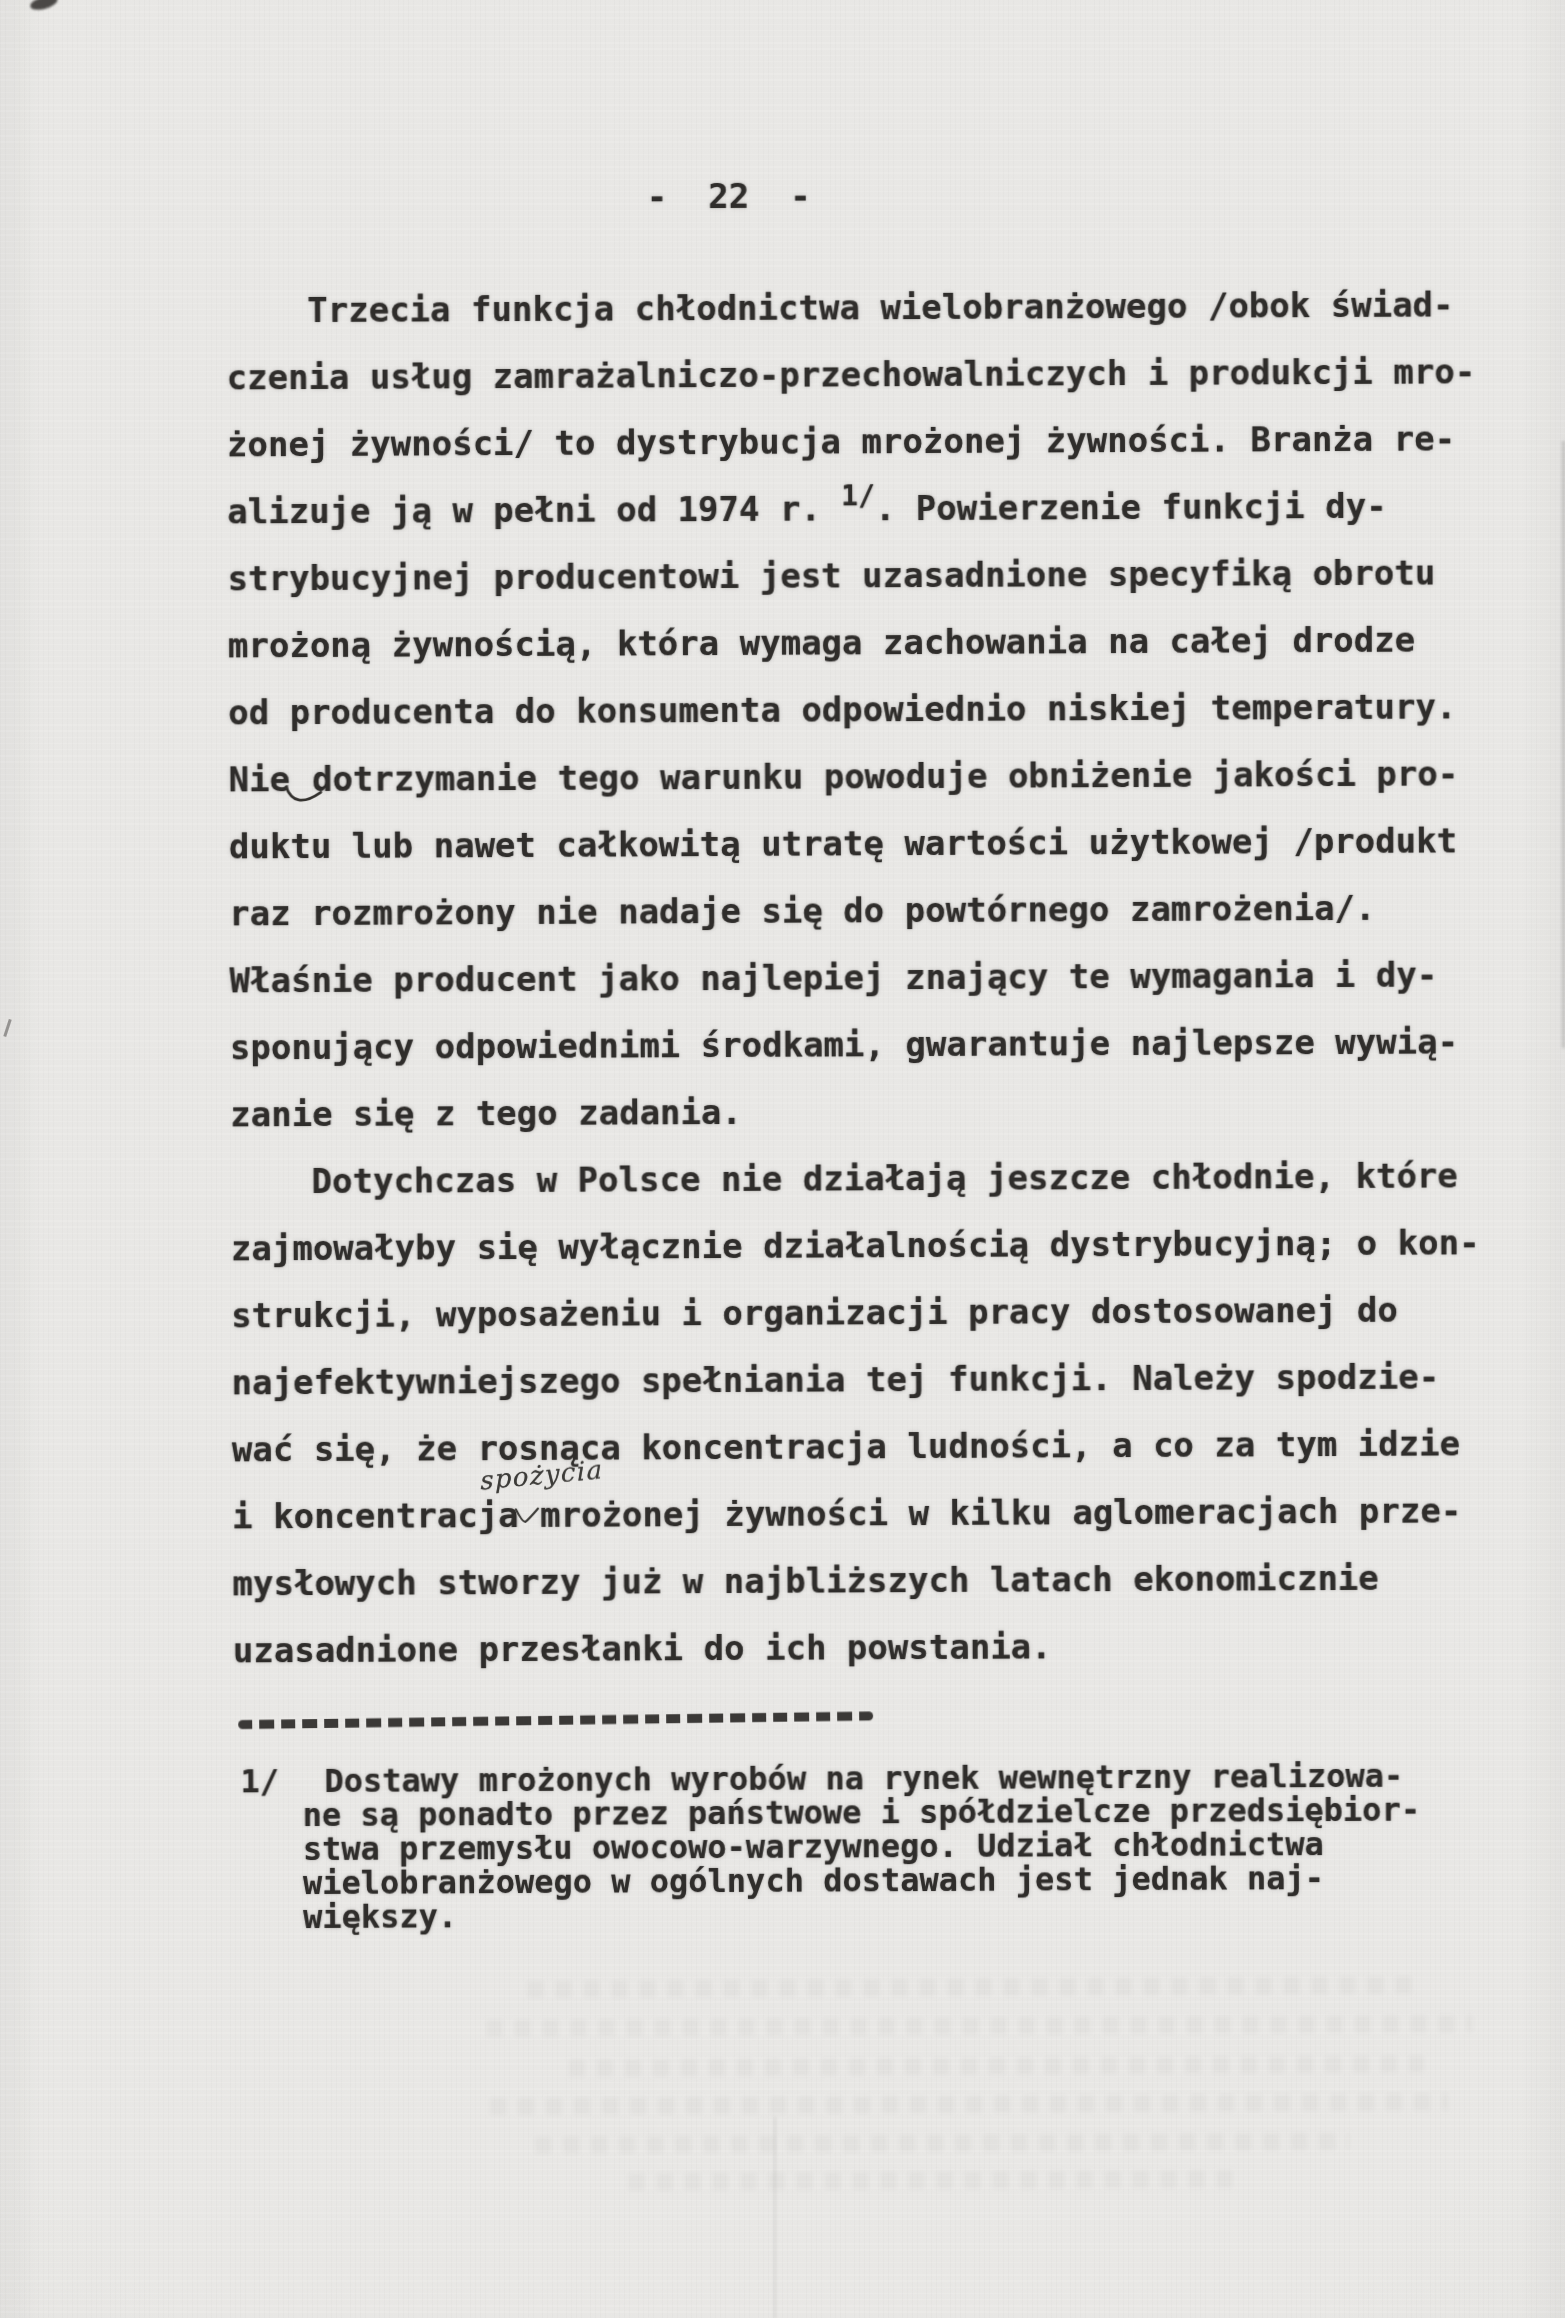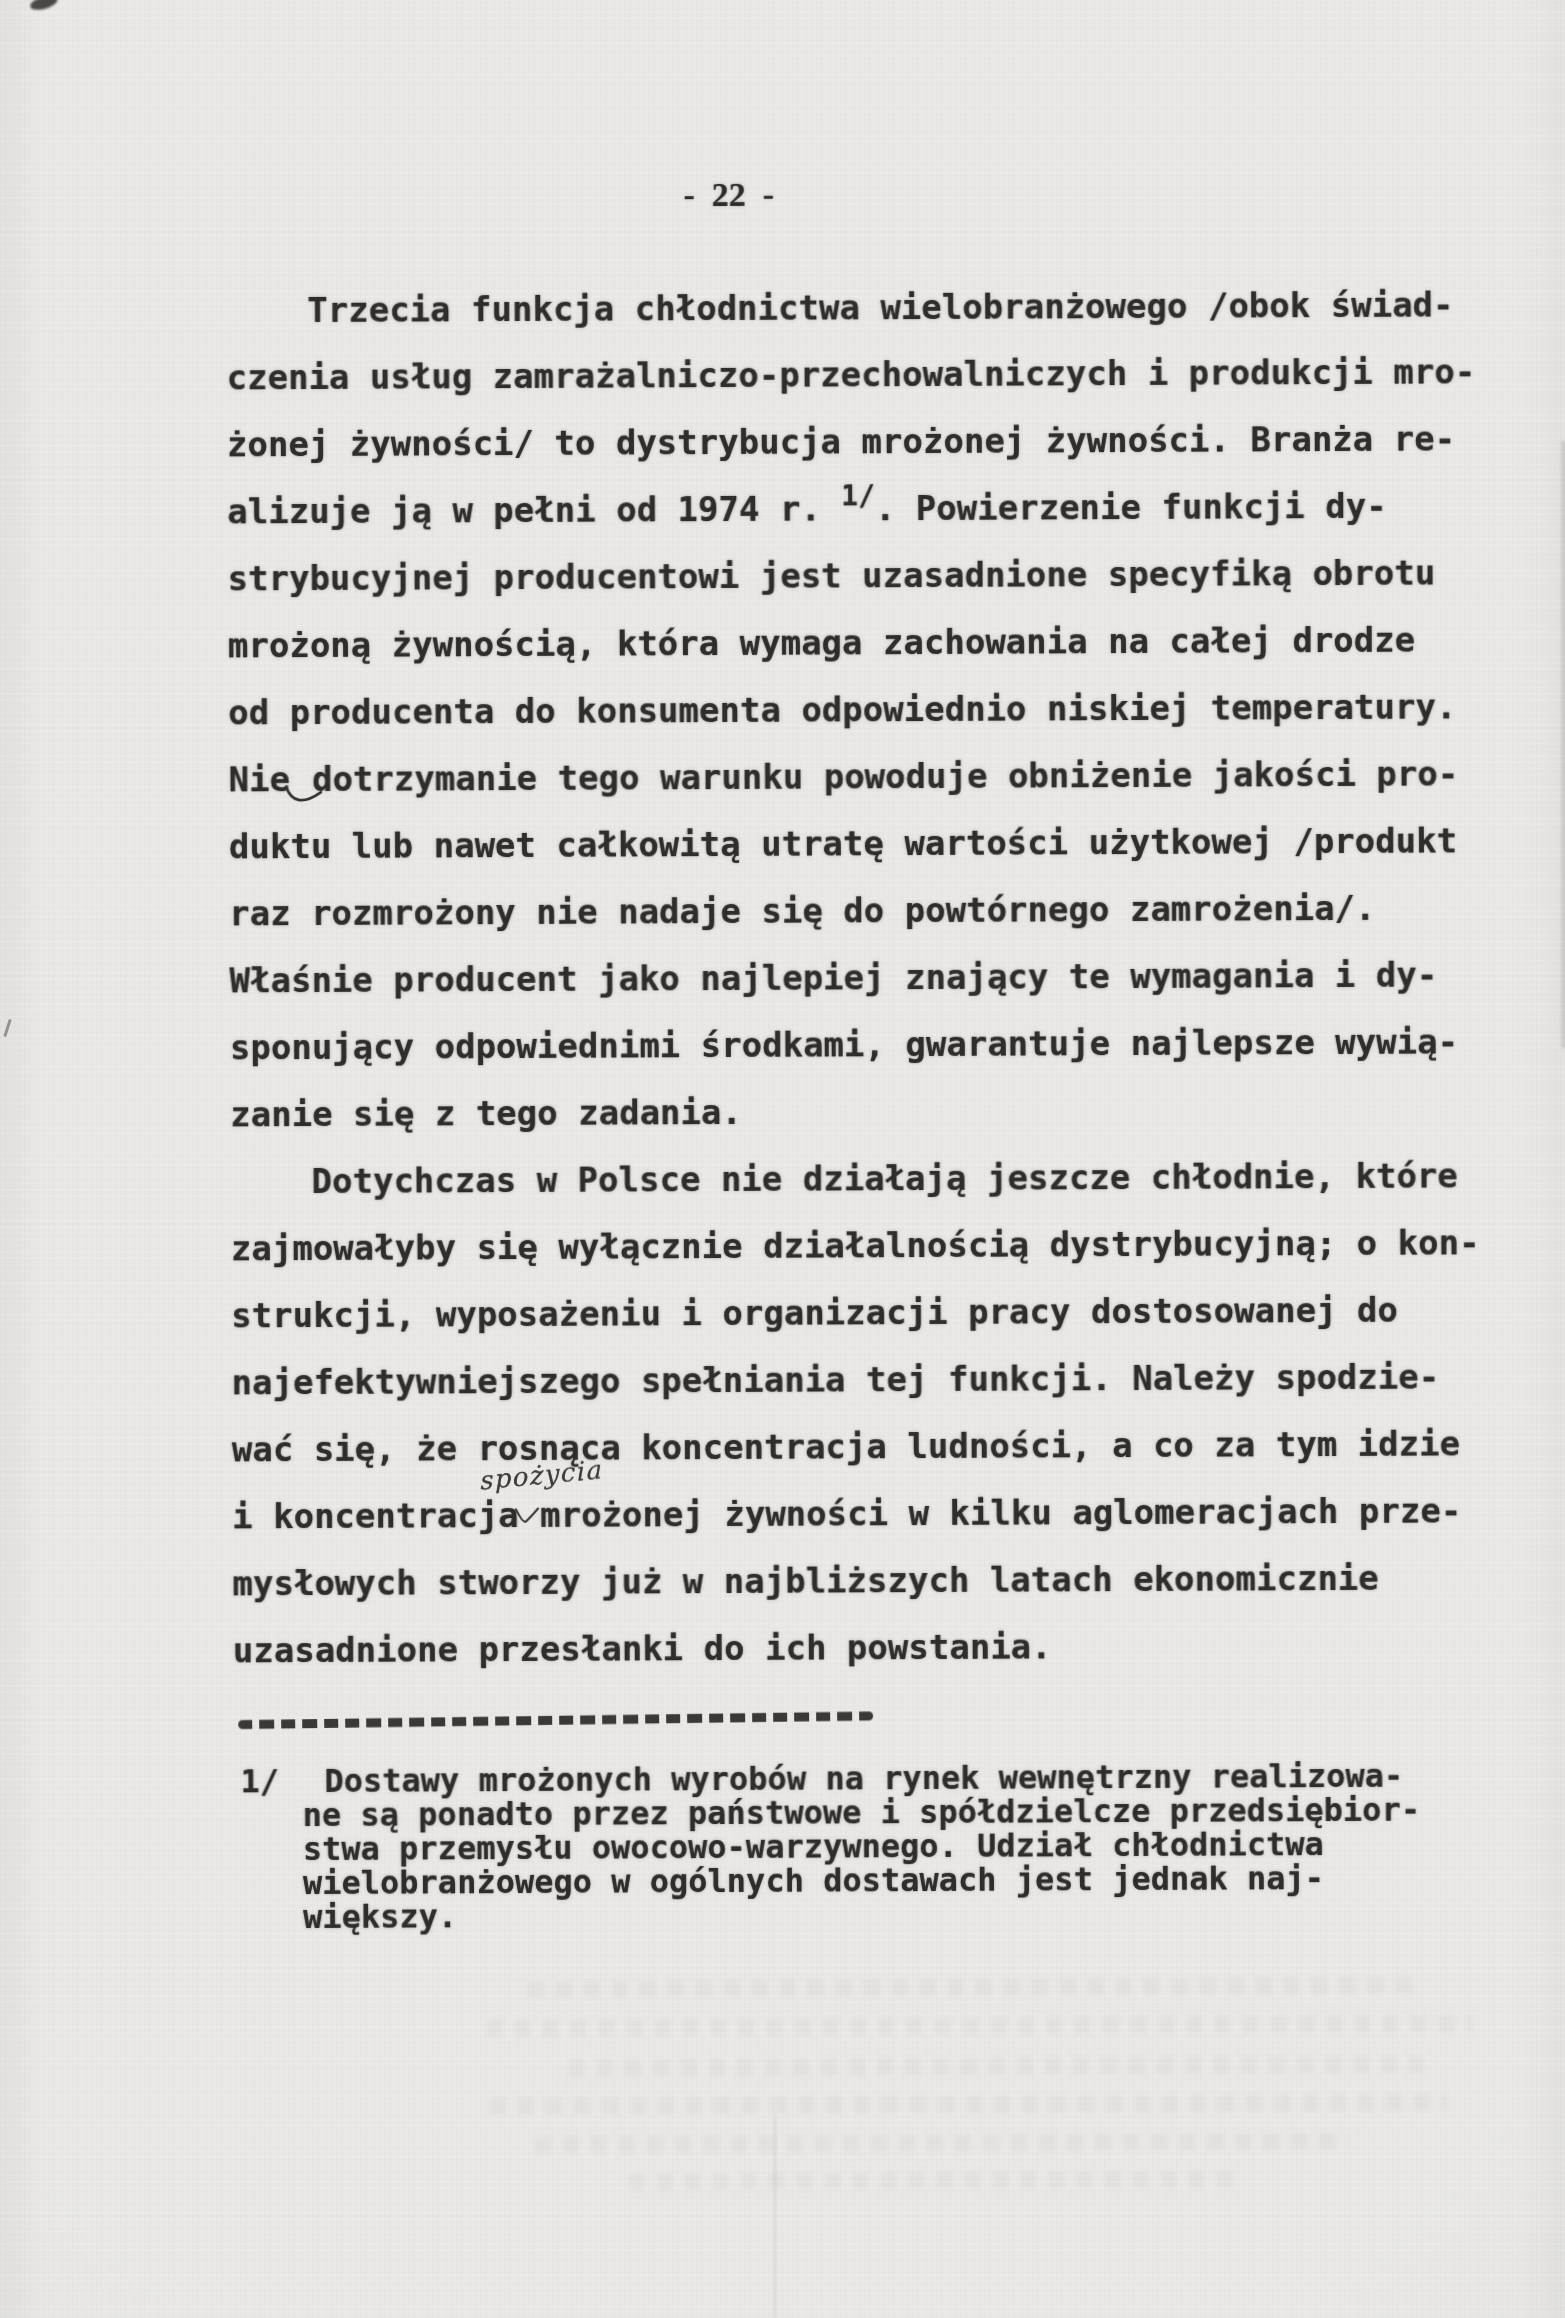--- a/index.html
+++ b/index.html
@@ -23,21 +23,21 @@
     transform-origin:46% 55%;
     filter:blur(0.3px);
   }
   .typed{
     font-weight:bold;
     text-shadow:0 0 1.4px rgba(47,45,43,0.5), 0 0 4.8px rgba(47,45,43,0.14);
   }
   .pagenum{
     position:absolute;top:176px;left:734px;
     transform:translateX(-50%);
-    font-size:34px;white-space:pre;font-family:Liberation Serif, serif;
+    font-size:34px;white-space:pre;
   }
   .mainblock{
     position:absolute;left:231px;top:275px;width:1303px;
     font-size:34px;line-height:67px;
   }
   .tline{white-space:pre;height:67px;}
   .ind{text-indent:81px;}
   sup.fnref{
     font-size:0.82em;
     vertical-align:baseline;

